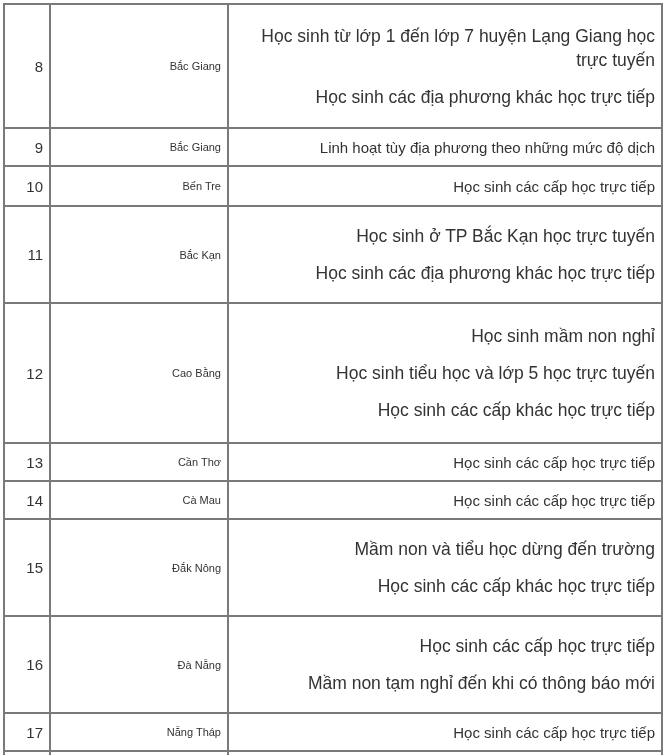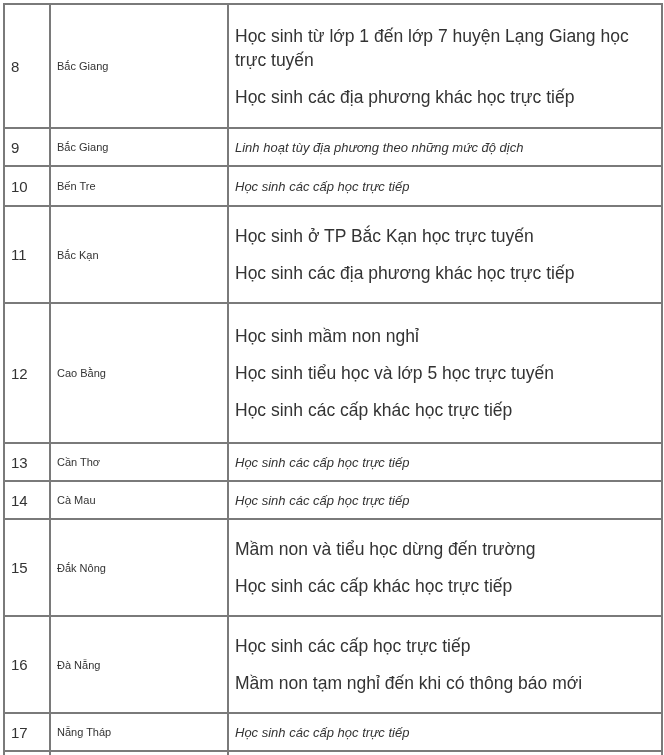--- a/index.html
+++ b/index.html
@@ -17,29 +17,29 @@
       position: absolute;
       left: 3px;
       top: 3px;
       border-collapse: collapse;
       table-layout: fixed;
       font-family: "Liberation Sans", sans-serif;
       color: #333333;
     }
     .tbl td {
       border: 2px solid #7a7a7a;
-      text-align: left;
+      text-align: right;
       vertical-align: middle;
       padding: 0 6px;
       box-sizing: border-box;
     }
     .col-num { width: 46px; font-size: 15px; }
     .col-prov { width: 178px; font-size: 11px; }
     .col-desc { width: 434px; }
-    .single { font-size: 13px; font-style: italic; }
+    .single { font-size: 15px; }
     .multi { font-size: 17.5px; line-height: 24px; }
     .multi p {
       margin: 0;
     }
     .multi p + p {
       margin-top: 13px;
     }
   </style>
 </head>
 <body>

